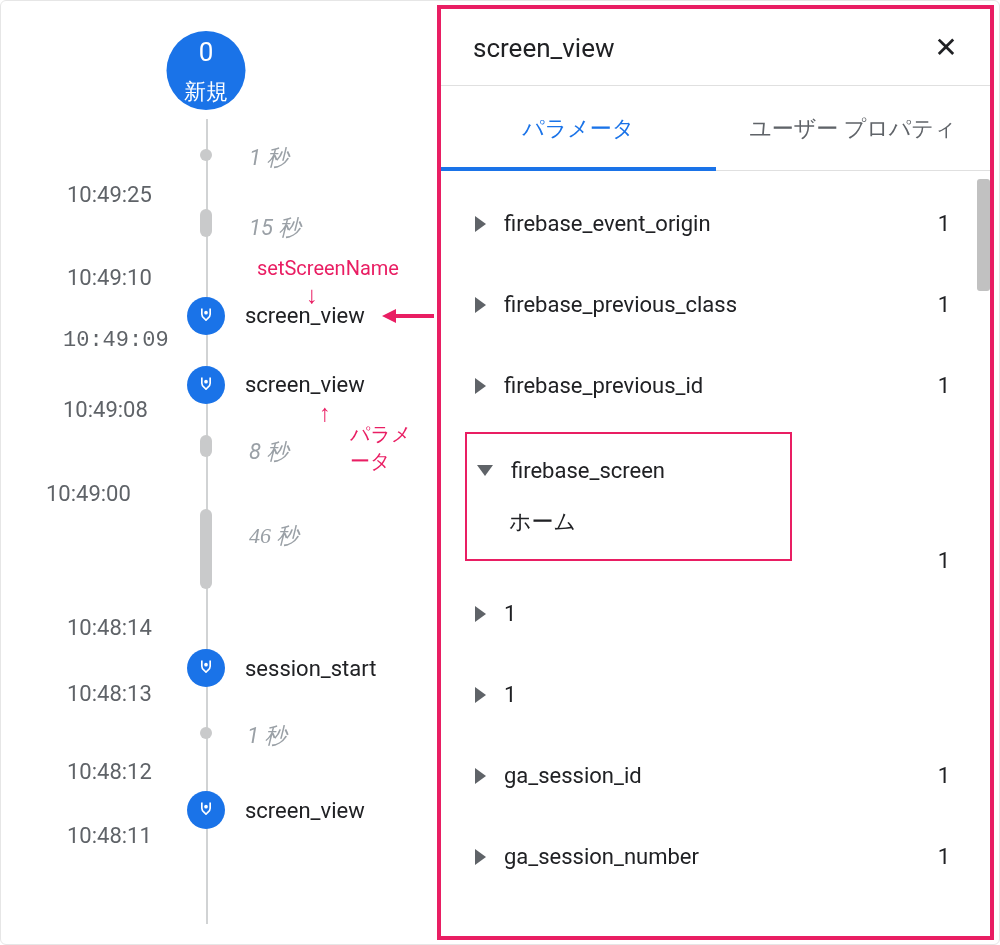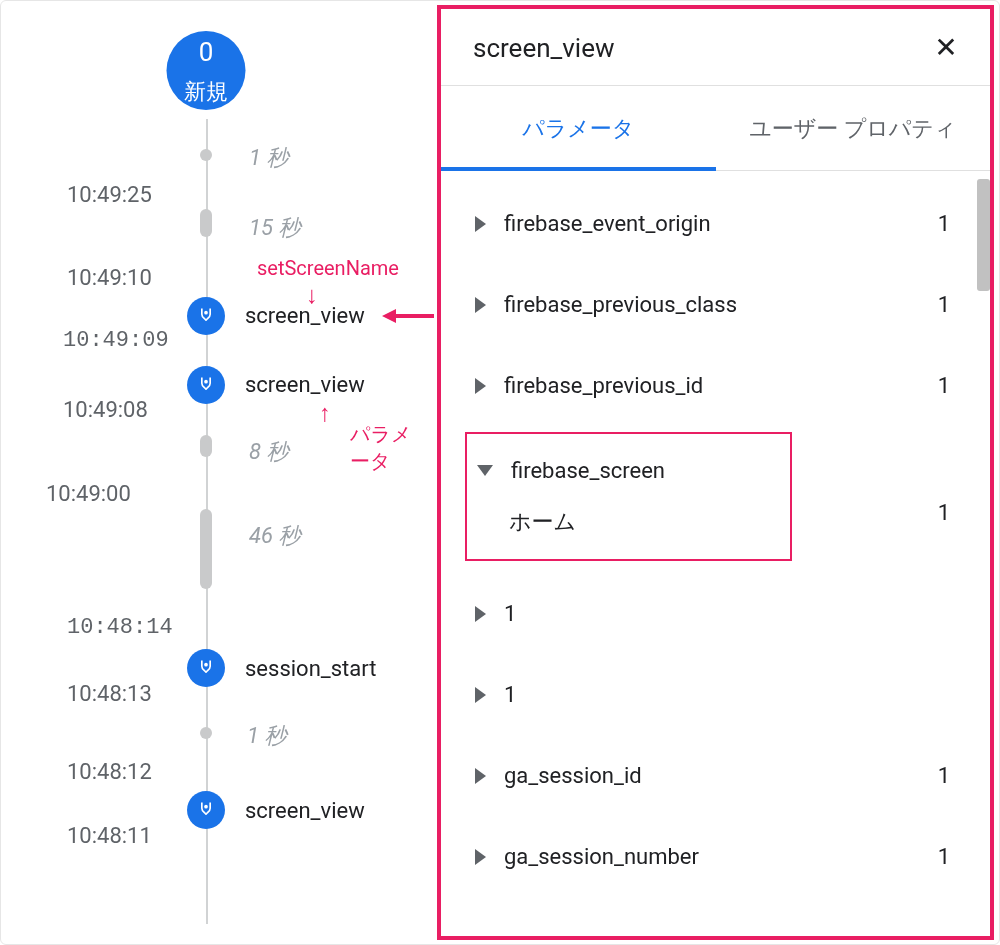--- a/index.html
+++ b/index.html
@@ -271,23 +271,23 @@
     <div class="timestamp" style="left:62px; top:396px;">10:49:08</div>
     <div class="annot-small" style="left:318px; top:400px;">↑</div>
     <div class="annot" style="left:324px; top:420px;">パラメータ</div>
 
     <div class="time-marker time-pill" style="top:434px; height:22px;"></div>
     <div class="duration" style="left:248px; top:436px;">8 秒</div>
 
     <div class="timestamp" style="left:45px; top:480px;">10:49:00</div>
 
     <div class="time-marker time-pill" style="top:508px; height:80px;"></div>
-    <div class="duration" style="left:248px; top:520px;">46 秒</div>
-
-    <div class="timestamp" style="left:66px; top:614px;font-family:Liberation Mono, monospace;">10:48:14</div>
+    <div class="duration" style="left:248px; top:520px;font-family:Liberation Serif, serif;">46 秒</div>
+
+    <div class="timestamp" style="left:66px; top:614px;">10:48:14</div>
 
     <div class="event-dot" style="top:648px;">
       <svg viewBox="0 0 24 24" fill="none">
           <path d="M7 3v7c0 2 1.5 4 3 5l2 2 2-2c1.5-1 3-3 3-5V3" stroke="#fff" stroke-width="2" stroke-linejoin="round"></path>
           <circle cx="12" cy="8" r="2.2" fill="#fff"></circle>
         </svg>
     </div>
     <div class="event-label" style="left:244px; top:655px;">session_start</div>
     <div class="timestamp" style="left:66px; top:680px;">10:48:13</div>
 
@@ -330,21 +330,21 @@
           <span class="param-name">firebase_previous_class</span>
           <span class="param-count">1</span>
         </div>
 
         <div class="param-row">
           <span class="caret right"></span>
           <span class="param-name">firebase_previous_id</span>
           <span class="param-count">1</span>
         </div>
 
-        <div style="display:flex; align-items:center;">
+        <div style="display:flex; align-items:flex-end;">
           <div class="param-expanded">
             <div class="param-row" style="padding-bottom:14px;">
               <span class="caret down"></span>
               <span class="param-name">firebase_screen</span>
             </div>
             <div class="param-value">ホーム</div>
           </div>
           <div style="flex:1; text-align:right; padding:26px 10px 0 0;">
             <span class="param-count">1</span>
           </div>

